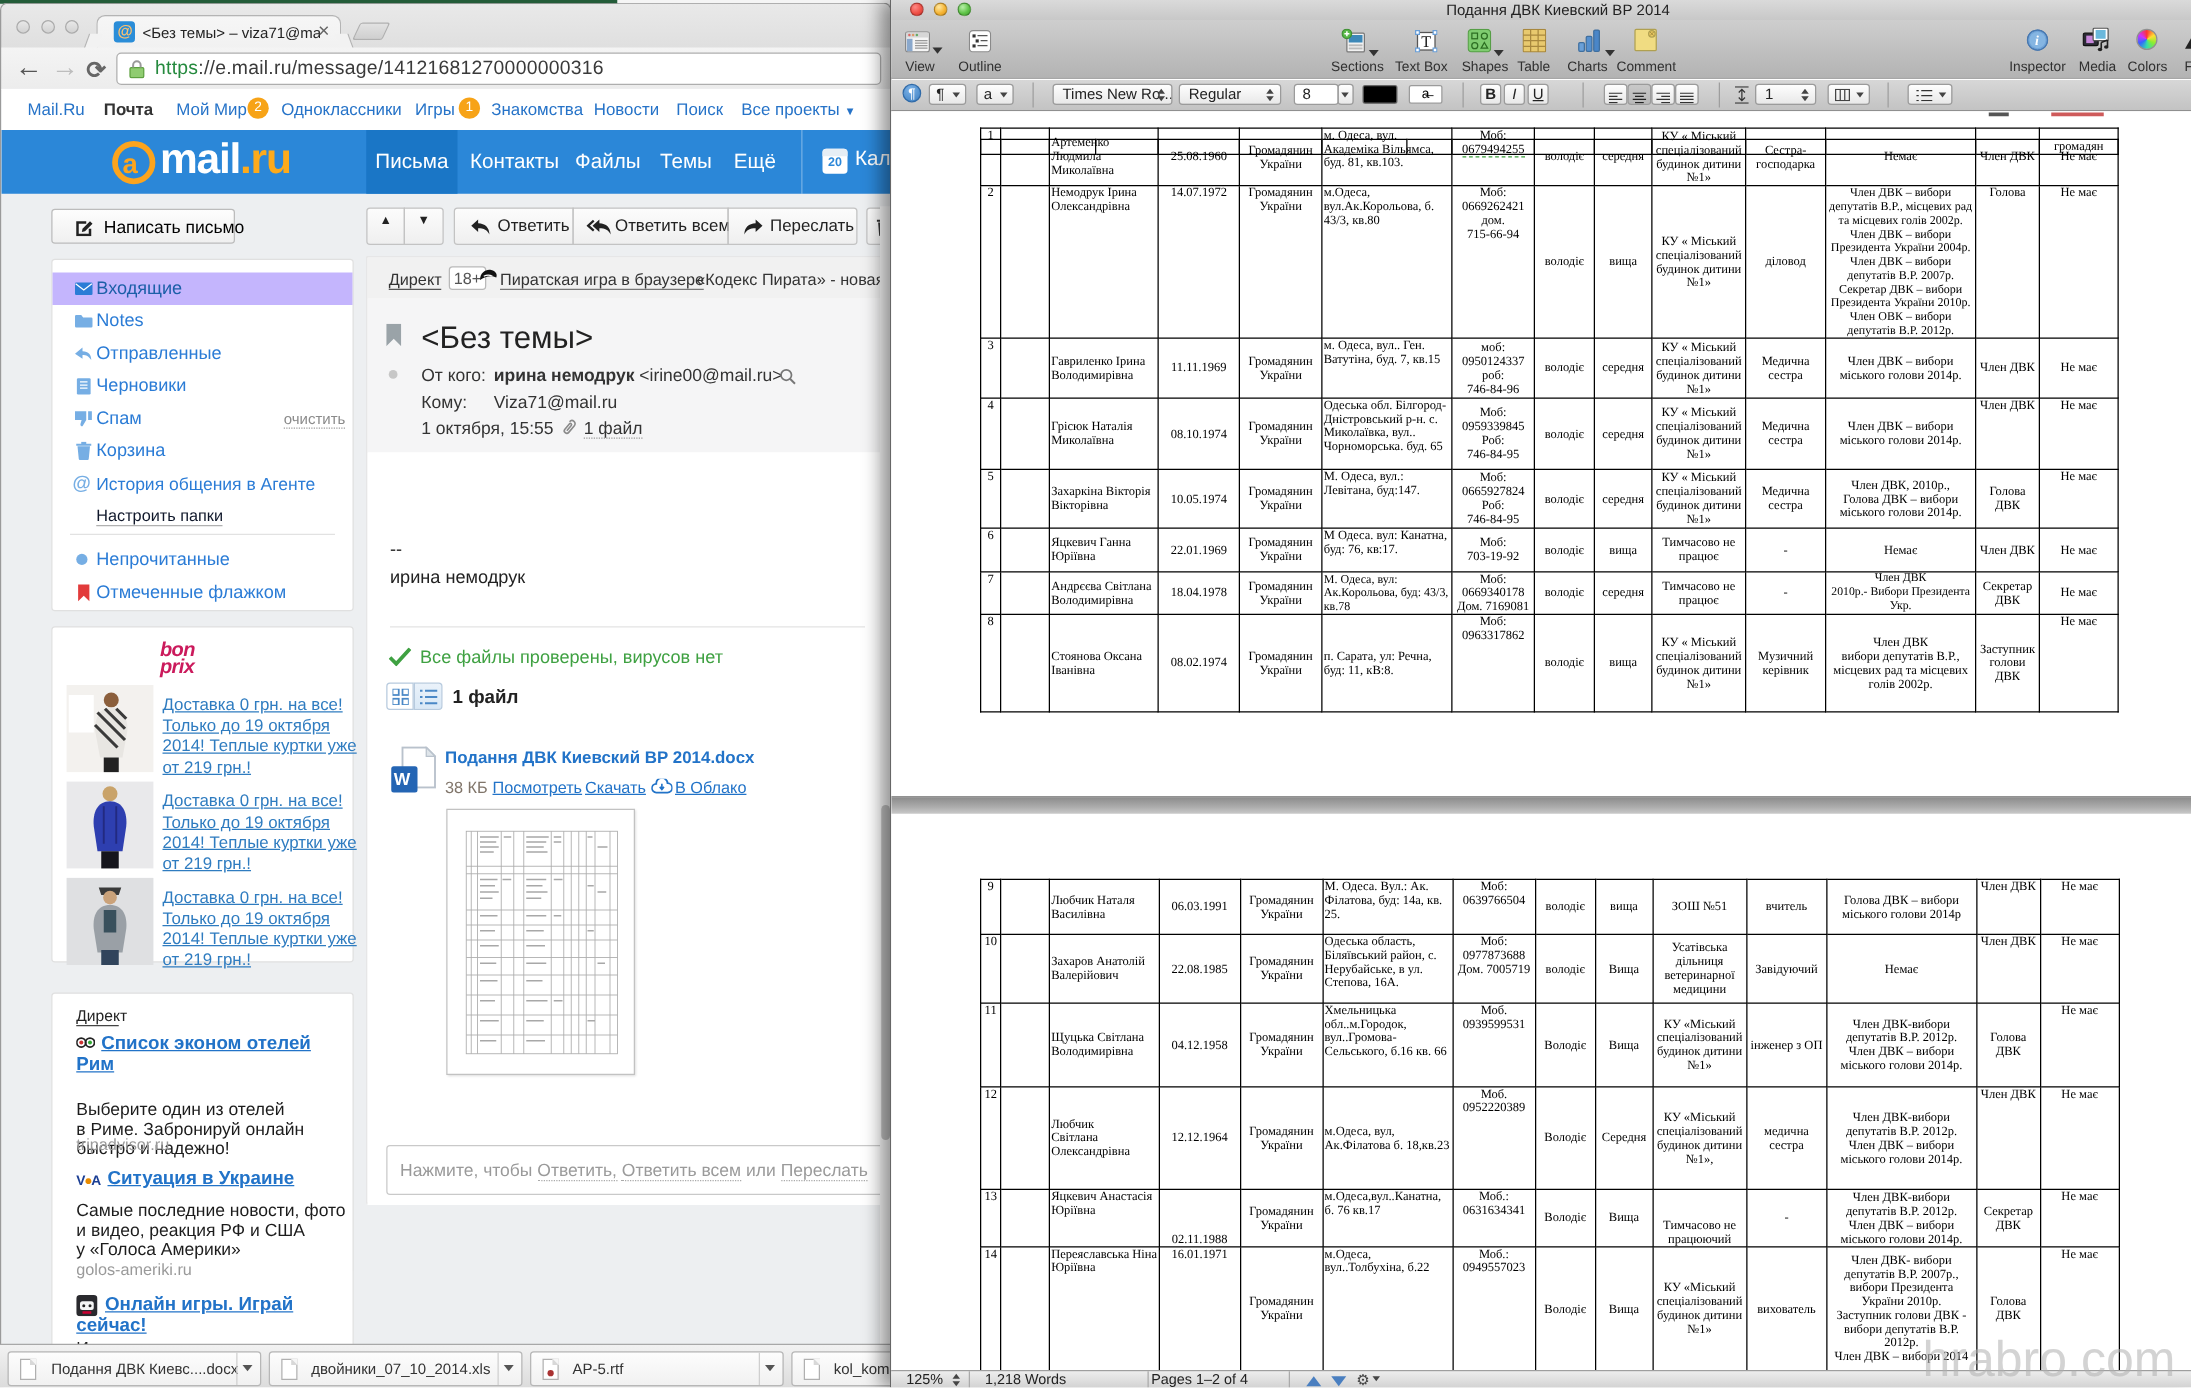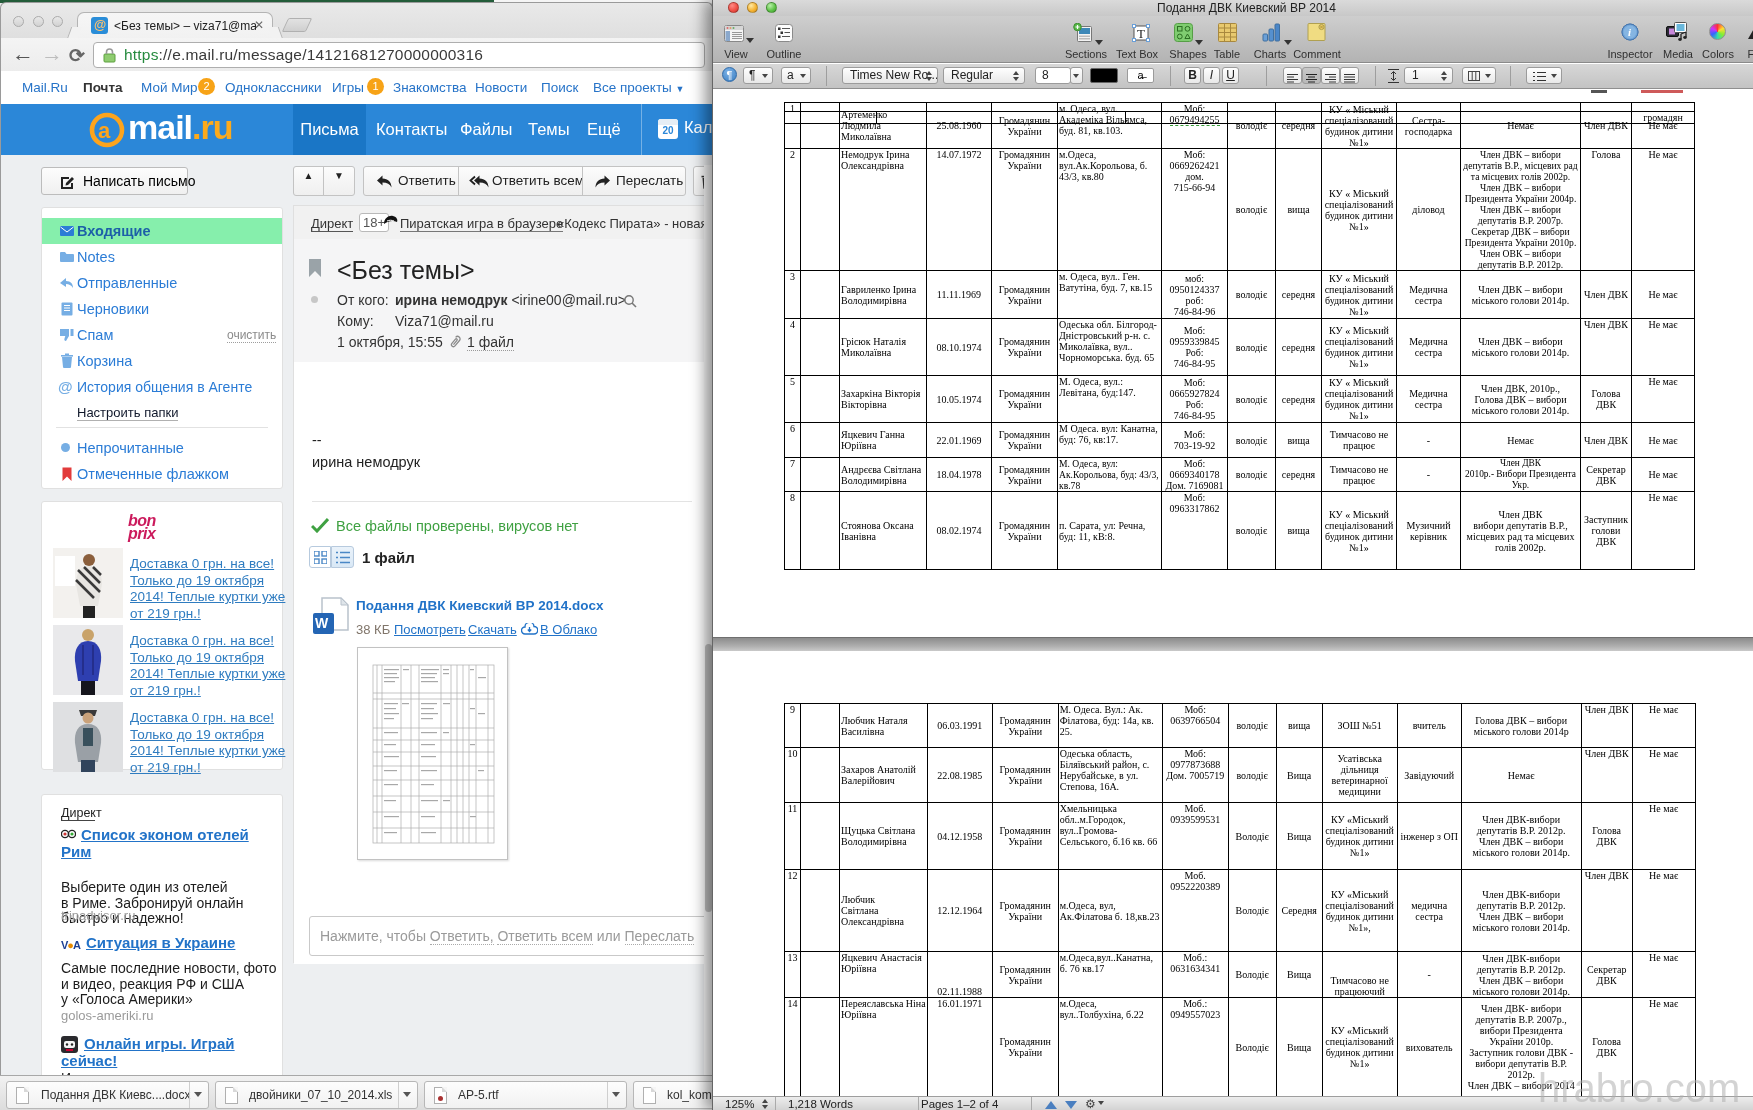--- a/index.html
+++ b/index.html
@@ -43,21 +43,21 @@
 #calico:before { content:""; position:absolute; left:0; top:0; width:20px; height:6px; background:#e6eef5; border-radius:3px 3px 0 0; }
 #caltext { position:absolute; left:683px; top:14px; font-size:16.5px; color:#fff; }
 #vsep { position:absolute; left:640px; top:0; width:1px; height:51px; background:rgba(255,255,255,0.35); }
 
 
 #btnwrite { position:absolute; left:40px; top:96px; width:147px; height:28px; background:linear-gradient(#fdfdfd,#f0f0f0); border:1px solid #bcbcbc; border-radius:3px; font-size:14px; color:#000; line-height:26px; }
 #folders { position:absolute; left:40px; top:136px; width:242px; height:282px; background:#fff; border:1px solid #e0e0e0; border-radius:3px; font-size:14.5px; }
 .frow { position:absolute; left:0; width:240px; height:26px; line-height:26px; color:#2b7cd6; }
 .frow .ic { position:absolute; left:17px; top:5px; width:16px; height:16px; }
 .frow .tx { position:absolute; left:35px; }
-#frow0 { background:#86efac; color:#1c5fa8; font-weight:bold; }
+#frow0 { background:#c4b5fd; color:#1c5fa8; font-weight:normal; }
 .greylink { position:absolute; color:#8b8b8b!important; font-size:12px; border-bottom:1px dotted #9d9d9d; }
 #sep1 { position:absolute; left:14px; top:219px; width:212px; height:1px; background:#e2e2e2; }
 
 
 .card { position:absolute; background:#fff; border:1px solid #e0e0e0; border-radius:3px; }
 
 
 .btn { position:absolute; top:95px; height:30px; background:linear-gradient(#fcfcfc,#efefef); border:1px solid #c3c3c3; font-size:13.5px; color:#222; text-align:center; }
 #mailcard { position:absolute; left:292px; top:134px; width:428px; height:758px; background:#fff; border:1px solid #dfdfdf; }
 #adstrip { position:absolute; left:0; top:0; width:428px; height:33px; background:#f1f1f1; font-size:13px; color:#333; white-space:nowrap; }

